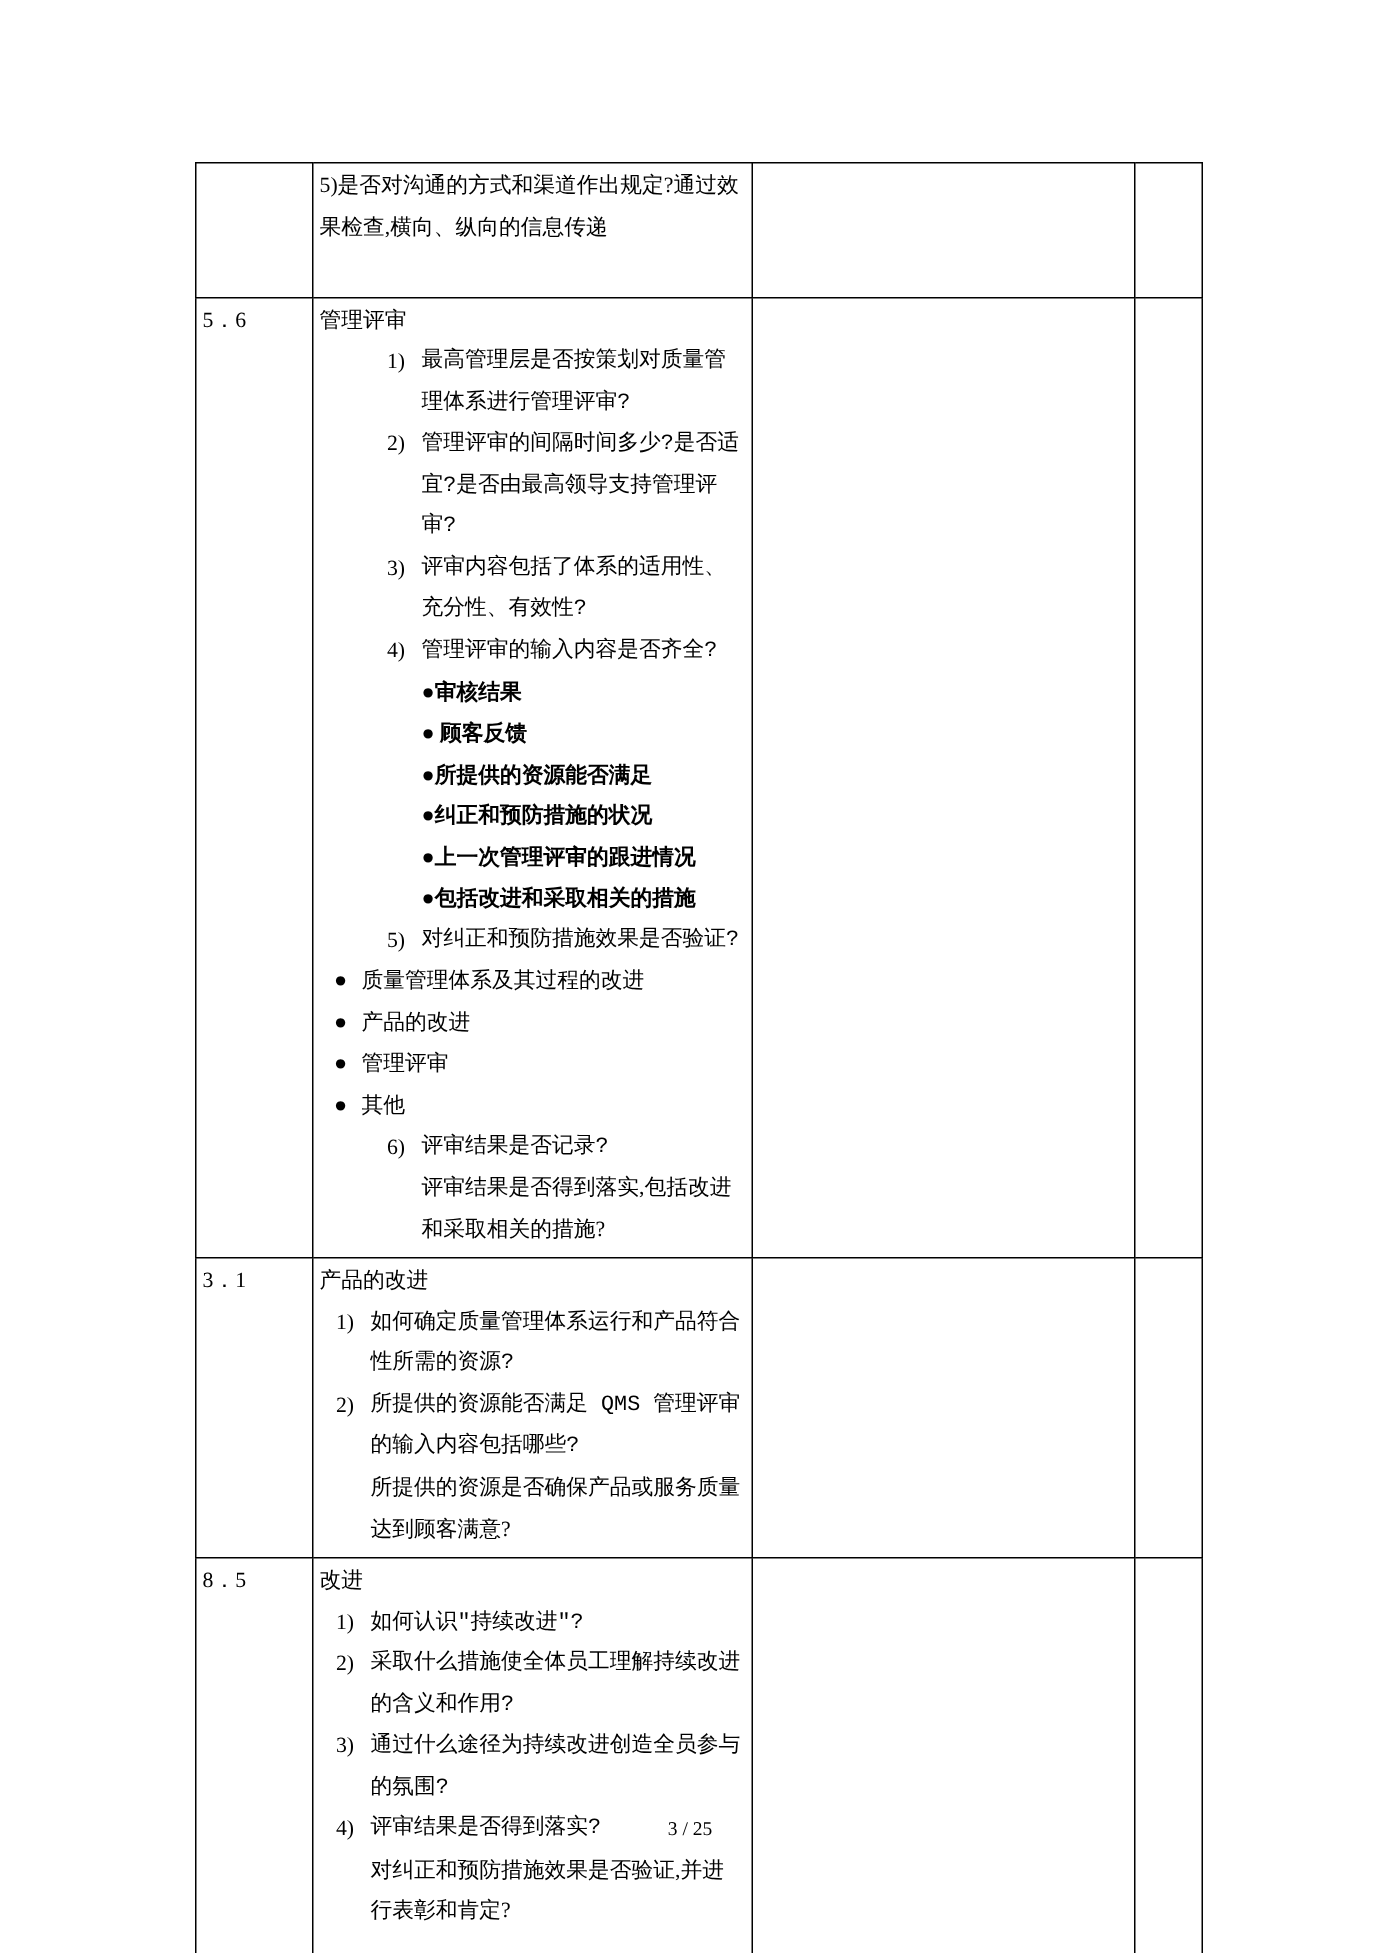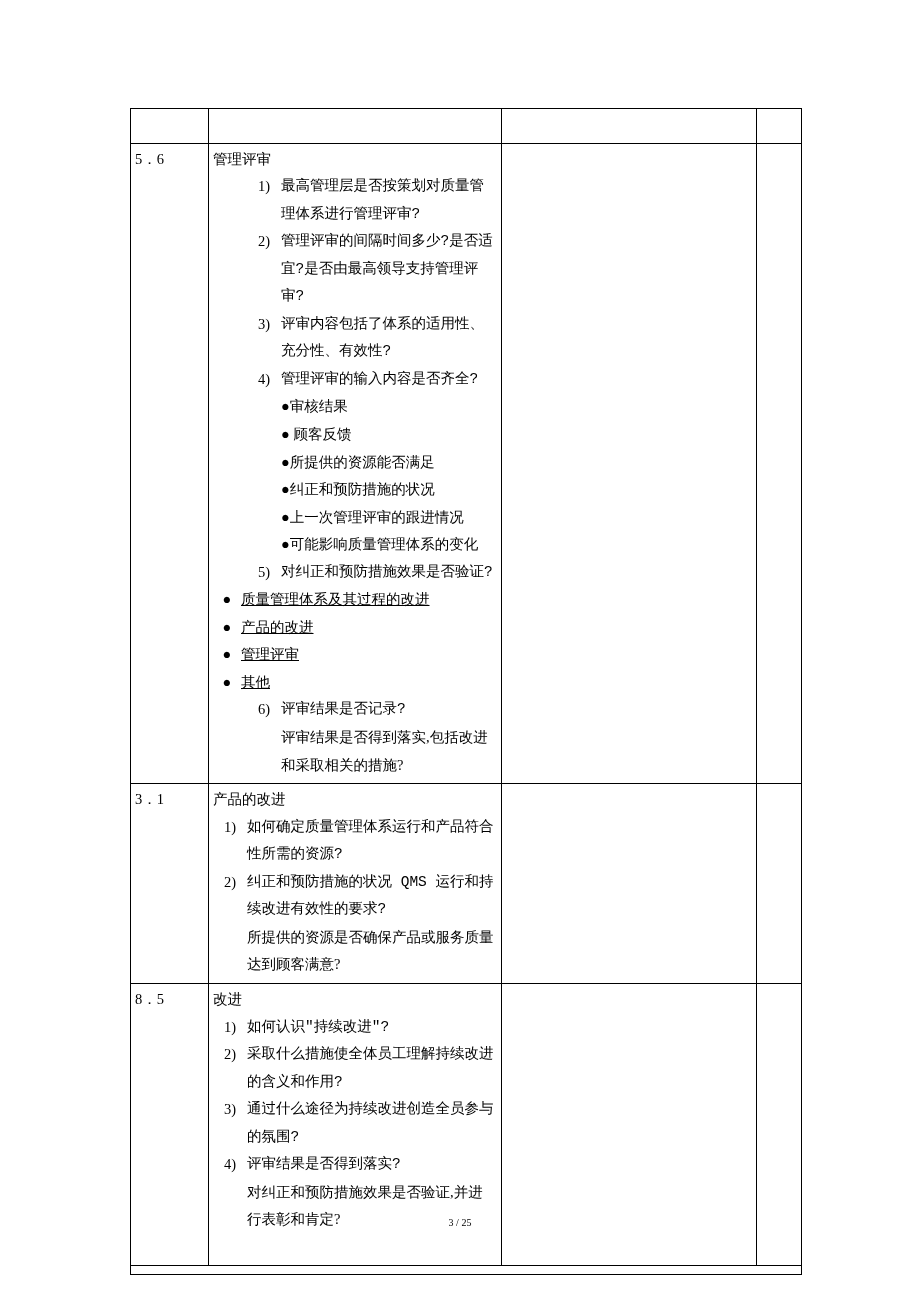--- a/index.html
+++ b/index.html
@@ -30,42 +30,43 @@
   td.col1 { width: 69px; }
   td.col2 { width: 284px; }
   td.col3 { }
   td.col4 { width: 36px; }
   .num-item { display: flex; }
   .num-item .n { width: 34px; flex: 0 0 34px; text-align:center;}
   .num-item .t { flex: 1; font-family: Liberation Mono, monospace; }
   .indent-block { padding-left: 34px; }
   .bullet-line { display:flex; }
   .bullet-line .b { width:28px; flex:0 0 28px; text-align:center; }
-  .bullet-line .t { flex:1;text-decoration:underline; }
+  .bullet-line .t { flex:1; }
   .foot {
     position: absolute;
     bottom: 70px;
     left: 0; right: 0;
     text-align: center;
-    font-size: 10px;
+    font-size: 13px;
   }
   .note-row td { padding: 4px 6px; }
 </style>
 </head>
 <body>
 
 <div class="page">
   <table>
 
     <tbody>
         <tr>
       <td class="col1">
         <span></span>
       </td>
       <td class="col2">
+        <div>5)是否对沟通的方式和渠道作出规定?通过效果检查,横向、纵向的信息传递</div>
         <div>&nbsp;</div>
       </td>
       <td class="col3"></td>
       <td class="col4"></td>
     </tr>
 
     <tr>
       <td class="col1">
         <span>5．6</span>
       </td>
@@ -81,27 +82,27 @@
                 <span class="t">管理评审的间隔时间多少?是否适宜?是否由最高领导支持管理评审?</span>
               </div>
           <div class="num-item">
                 <span class="n">3)</span>
                 <span class="t">评审内容包括了体系的适用性、充分性、有效性?</span>
               </div>
           <div class="num-item">
                 <span class="n">4)</span>
                 <span class="t">管理评审的输入内容是否齐全?</span>
               </div>
-          <div style="padding-left:34px;">
+          <div style="padding-left:34px;font-weight:bold;">
             <div>●审核结果</div>
             <div>● 顾客反馈</div>
             <div>●所提供的资源能否满足</div>
             <div>●纠正和预防措施的状况</div>
             <div>●上一次管理评审的跟进情况</div>
-            <div>●可能影响质量管理体系的变化</div>
+            <div>●包括改进和采取相关的措施</div>
           </div>
           <div class="num-item">
                 <span class="n">5)</span>
                 <span class="t">对纠正和预防措施效果是否验证?</span>
               </div>
         </div>
         <div class="bullet-line">
               <span class="b">●</span>
               <span class="t">质量管理体系及其过程的改进</span>
             </div>
@@ -134,21 +135,21 @@
         <span>3．1</span>
       </td>
       <td class="col2">
         <div>产品的改进</div>
         <div class="num-item">
               <span class="n">1)</span>
               <span class="t">如何确定质量管理体系运行和产品符合性所需的资源?</span>
             </div>
         <div class="num-item">
               <span class="n">2)</span>
-              <span class="t">纠正和预防措施的状况 QMS 运行和持续改进有效性的要求?</span>
+              <span class="t">所提供的资源能否满足 QMS 管理评审的输入内容包括哪些?</span>
             </div>
         <div style="padding-left:34px;">所提供的资源是否确保产品或服务质量达到顾客满意?</div>
       </td>
       <td class="col3"></td>
       <td class="col4"></td>
     </tr>
 
     <tr>
       <td class="col1">
         <span>8．5</span>

